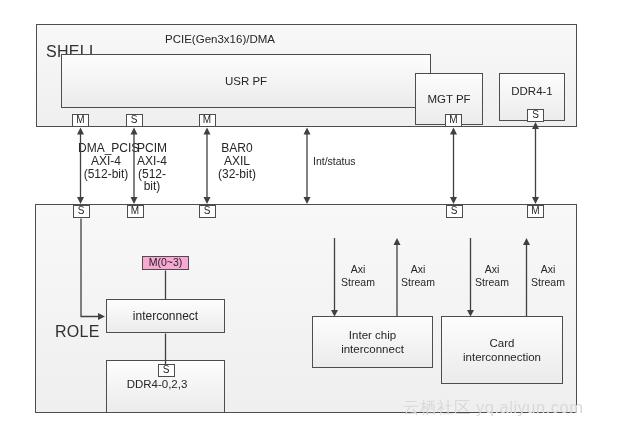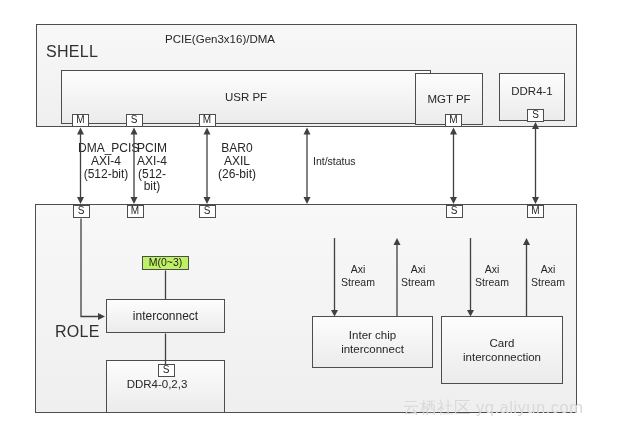--- a/index.html
+++ b/index.html
@@ -27,21 +27,21 @@
     font-size:10px;line-height:10.5px;text-align:center;color:#1f1f1f;
     z-index:5;
   }
   .if-label{
     position:absolute;text-align:center;font-size:12px;line-height:12.8px;color:#262626;
   }
   .if-label span{display:block;}
   .single-label{position:absolute;font-size:10.5px;color:#262626;}
   .m-group{
     position:absolute;left:142px;top:256px;width:47px;height:14px;
-    background:#bef264;border:1.3px solid #4d4d4d;box-sizing:border-box;
+    background:#f9a8d4;border:1.3px solid #4d4d4d;box-sizing:border-box;
     font-size:10.5px;line-height:11px;text-align:center;color:#1f1f1f;z-index:5;
   }
   .sub-label{position:absolute;text-align:center;font-size:11.5px;color:#262626;}
   .axi-label{position:absolute;width:40px;text-align:center;font-size:10.5px;line-height:12.5px;color:#262626;}
   .axi-label span{display:block;}
   .connector-layer{position:absolute;left:0;top:0;width:627px;height:430px;z-index:4;pointer-events:none;}
   .connector-layer line, .connector-layer polyline{stroke:#404040;stroke-width:1.3px;fill:none;}
   .connector-layer polygon{fill:#404040;stroke:none;}
   .watermark{
     position:absolute;left:403px;top:397px;font-size:16.5px;color:#d9d9d9;
@@ -50,21 +50,21 @@
 </style>
 </head>
 <body>
 
 <div class="diagram">
 
   <div class="container-box" style="left:36px;top:24px;width:541px;height:103px;"></div>
   <div class="big-label" style="left:46px;top:31px;margin-top:12px;">SHELL</div>
   <div class="bus-title">PCIE(Gen3x16)/DMA</div>
 
-  <div class="block" style="left:61px;top:54px;width:370px;height:54px;margin-top:16px;">
+  <div class="block" style="left:61px;top:54px;width:370px;height:54px;">
     <span>USR PF</span>
   </div>
   <div class="block" style="left:415px;top:73px;width:68px;height:52px;">
     <span>MGT PF</span>
   </div>
   <div class="block" style="left:499px;top:73px;width:66px;height:48px;align-items:flex-start;padding-top:11px;">
     <span>DDR4-1</span>
   </div>
 
   <div class="container-box" style="left:35px;top:204px;width:542px;height:209px;"></div>
@@ -168,21 +168,21 @@
     <span>(512-bit)</span>
   </div>
   <div class="if-label" style="left:130px;top:142px;width:44px;">
     <span>PCIM</span>
     <span>AXI-4</span>
     <span>(512-bit)</span>
   </div>
   <div class="if-label" style="left:212px;top:142px;width:50px;">
     <span>BAR0</span>
     <span>AXIL</span>
-    <span>(26-bit)</span>
+    <span>(32-bit)</span>
   </div>
   <div class="single-label" style="left:313px;top:155px;">Int/status</div>
 
   <div class="axi-label" style="left:338px;top:263px;">
     <span>Axi</span>
     <span>Stream</span>
   </div>
   <div class="axi-label" style="left:398px;top:263px;">
     <span>Axi</span>
     <span>Stream</span>

